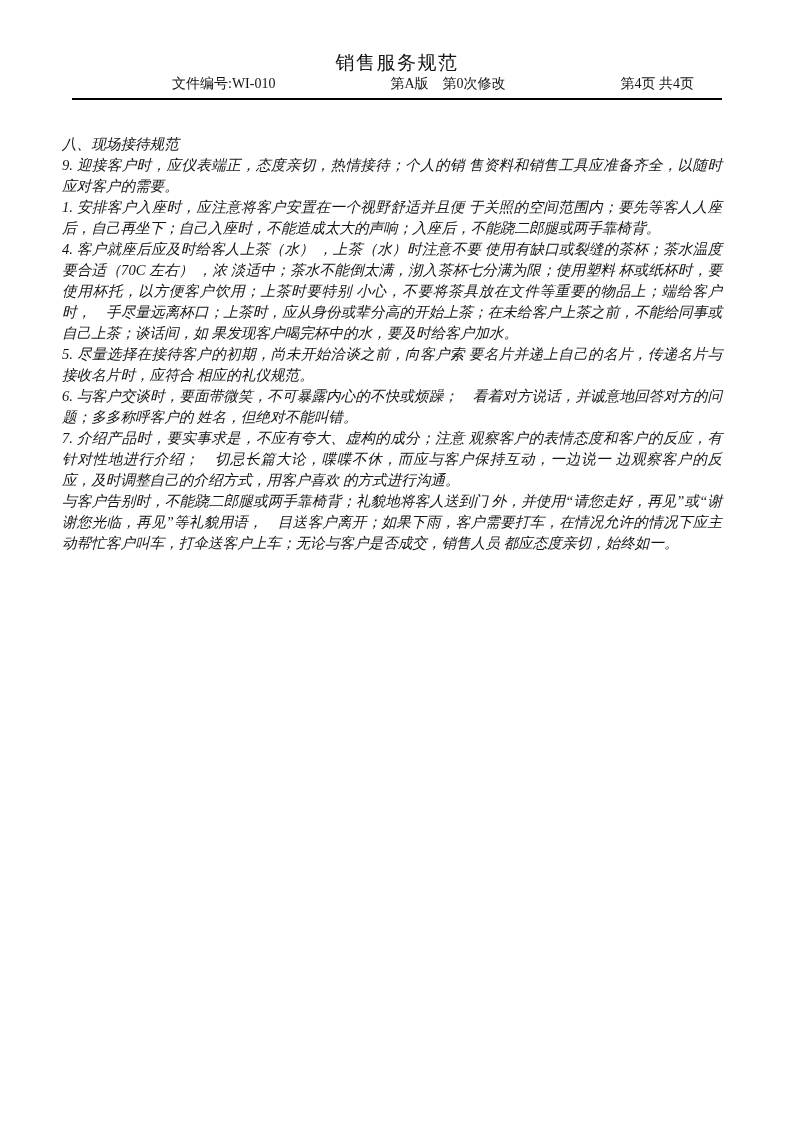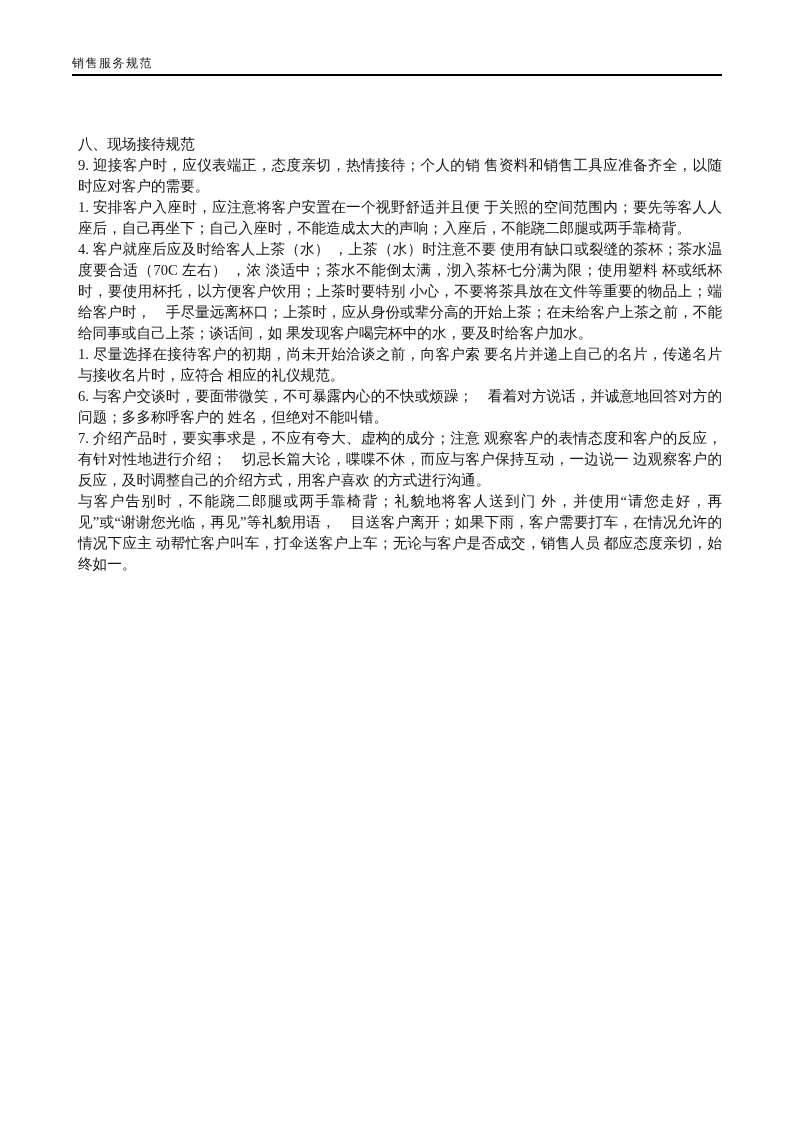--- a/index.html
+++ b/index.html
@@ -16,66 +16,72 @@
     color: #141414;
     overflow: hidden;
   }
   .header {
     position: absolute;
     left: 72px;
     right: 71px;
     top: 52px;
   }
   .header-title {
-    text-align: left;
-    font-size: 12px;
+    text-align: center;
+    font-size: 19px;
     letter-spacing: 1.5px;
     line-height: 22px;
   }
   .header-info {
     display: flex;
     justify-content: space-between;
     align-items: baseline;
     padding: 1px 28px 5px 100px;
     font-size: 14px;
     line-height: 18px;
     white-space: nowrap;
   }
   .header-rule {
     height: 0;
     border-bottom: 2px solid #000000;
   }
   .body-text {
     position: absolute;
-    left: 78px;
+    left: 62px;
     right: 71px;
     top: 134px;
     font-size: 14.6px;
     line-height: 21px;
     text-align: justify;
     text-justify: inter-ideograph;
+    font-style: italic;
   }
   .body-text p {
     margin: 0;
   }
 </style>
 </head>
 <body>
 
 <div class="page">
 
   <div class="header">
     <div class="header-title">销售服务规范</div>
+    <div class="header-info">
+      <span>文件编号:WI-010</span>
+      <span>第A版　第0次修改</span>
+      <span>第4页 共4页</span>
+    </div>
     <div class="header-rule"></div>
   </div>
 
   <div class="body-text">
     <p>八、现场接待规范</p>
     <p>9. 迎接客户时，应仪表端正，态度亲切，热情接待；个人的销 售资料和销售工具应准备齐全，以随时应对客户的需要。</p>
     <p>1. 安排客户入座时，应注意将客户安置在一个视野舒适并且便 于关照的空间范围内；要先等客人人座后，自己再坐下；自己入座时，不能造成太大的声响；入座后，不能跷二郎腿或两手靠椅背。</p>
     <p>4. 客户就座后应及时给客人上茶（水） ，上茶（水）时注意不要 使用有缺口或裂缝的茶杯；茶水温度要合适（70C 左右） ，浓 淡适中；茶水不能倒太满，沏入茶杯七分满为限；使用塑料 杯或纸杯时，要使用杯托，以方便客户饮用；上茶时要特别 小心，不要将茶具放在文件等重要的物品上；端给客户时，　手尽量远离杯口；上茶时，应从身份或辈分高的开始上茶；在未给客户上茶之前，不能给同事或自己上茶；谈话间，如 果发现客户喝完杯中的水，要及时给客户加水。</p>
-    <p>1. 尽量选择在接待客户的初期，尚未开始洽谈之前，向客户索 要名片并递上自己的名片，传递名片与接收名片时，应符合 相应的礼仪规范。</p>
+    <p>5. 尽量选择在接待客户的初期，尚未开始洽谈之前，向客户索 要名片并递上自己的名片，传递名片与接收名片时，应符合 相应的礼仪规范。</p>
     <p>6. 与客户交谈时，要面带微笑，不可暴露内心的不快或烦躁；　看着对方说话，并诚意地回答对方的问题；多多称呼客户的 姓名，但绝对不能叫错。</p>
     <p>7. 介绍产品时，要实事求是，不应有夸大、虚构的成分；注意 观察客户的表情态度和客户的反应，有针对性地进行介绍；　切忌长篇大论，喋喋不休，而应与客户保持互动，一边说一 边观察客户的反应，及时调整自己的介绍方式，用客户喜欢 的方式进行沟通。</p>
     <p>与客户告别时，不能跷二郎腿或两手靠椅背；礼貌地将客人送到门 外，并使用“请您走好，再见”或“谢谢您光临，再见”等礼貌用语，　目送客户离开；如果下雨，客户需要打车，在情况允许的情况下应主 动帮忙客户叫车，打伞送客户上车；无论与客户是否成交，销售人员 都应态度亲切，始终如一。</p>
   </div>
 
 </div>
 
 </body></html>

